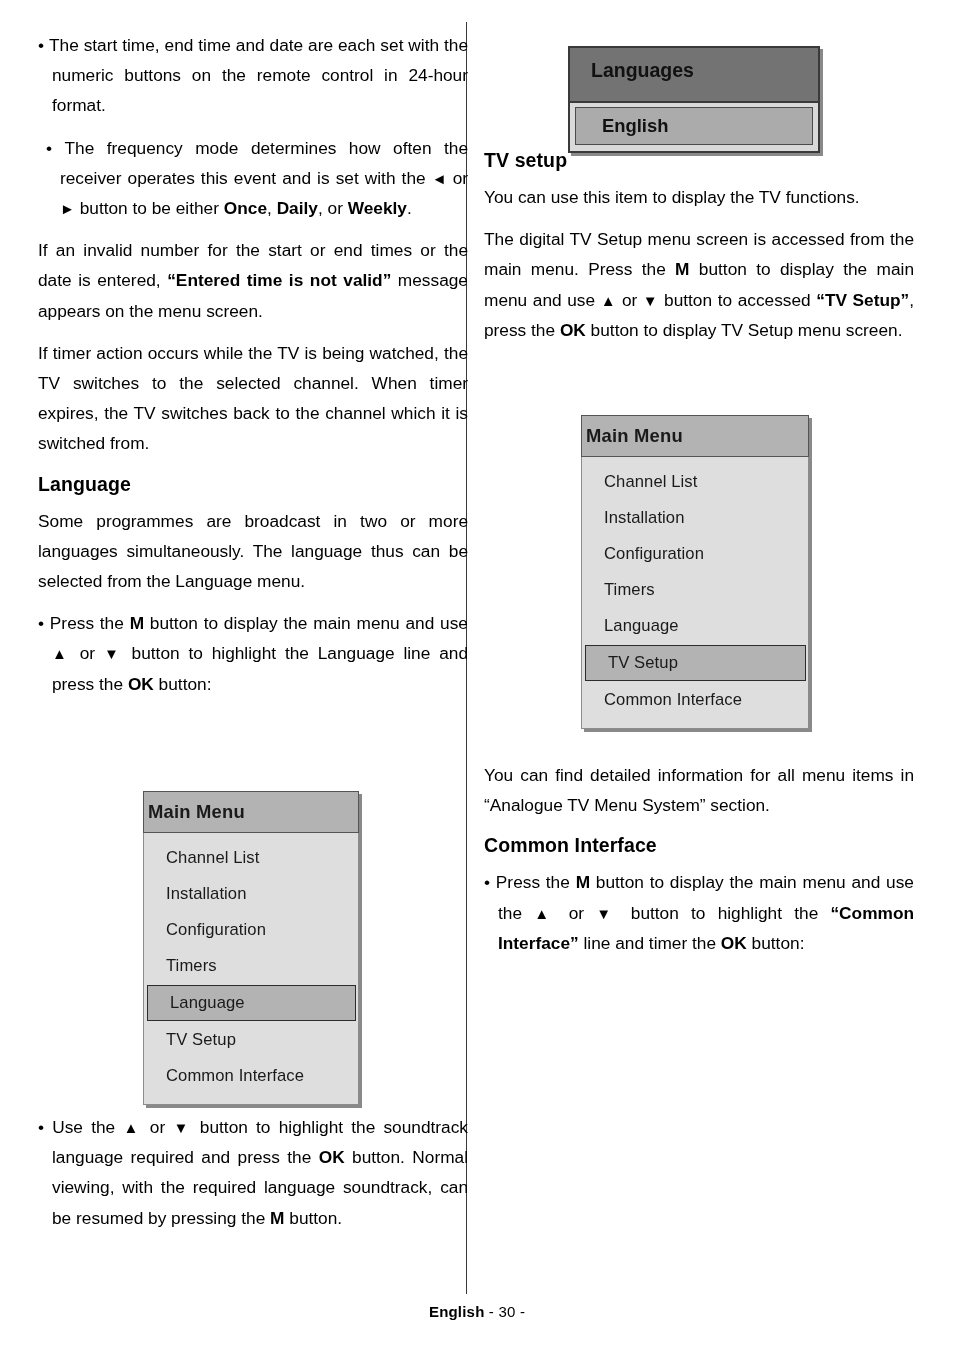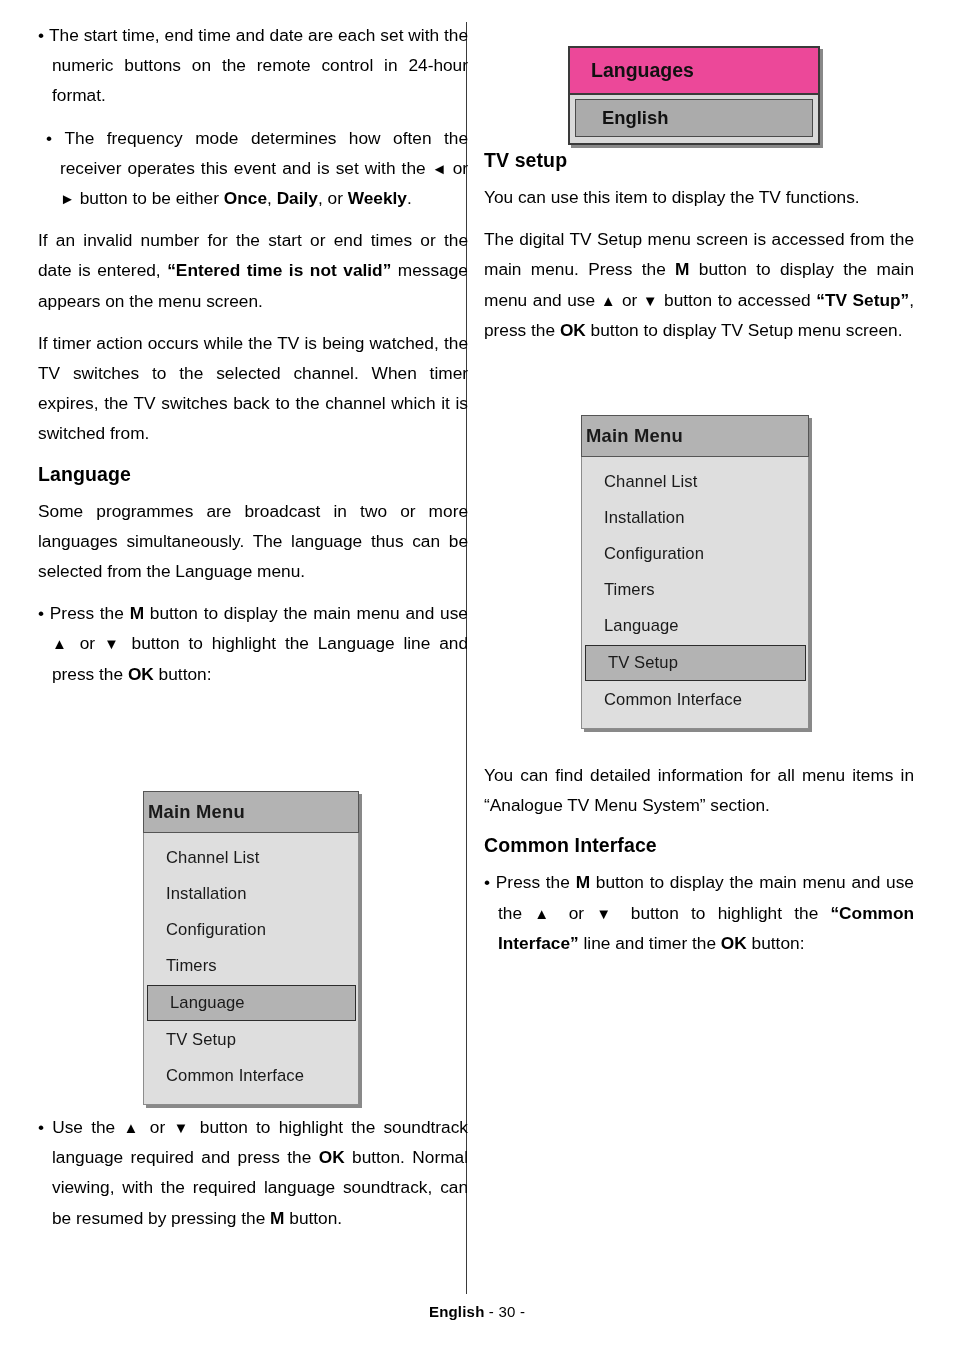--- a/index.html
+++ b/index.html
@@ -18,21 +18,21 @@
 
   .page {
     position: absolute;
     left: 0; top: 0;
     width: 954px; height: 1354px;
   }
 
   
   .col {
     position: absolute;
-    top: 20px;
+    top: 30px;
     width: 430px;
   }
   .col-left  { left: 38px; }
   .col-right { left: 484px; }
 
   .divider {
     position: absolute;
     left: 466px;
     top: 22px;
     width: 1px;
@@ -110,26 +110,26 @@
     padding-top: 7px;
     padding-bottom: 7px;
     margin: 1px 2px 1px 3px;
     border-left: 1px solid #2c2c2c;
     border-right: 1px solid #2c2c2c;
   }
 
   
   .osd-lang { }
   .osd-lang .lang-title {
-    background: #ec4899;
+    background: #737373;
     border: 2px solid #3a3a3a;
     font-weight: bold;
     font-size: 19.5px;
     color: #111;
-    padding: 11px 0 11px 21px;
+    padding: 11px 0 19px 21px;
   }
   .osd-lang .lang-body {
     background: #d9d9d9;
     border: 2px solid #3a3a3a;
     border-top: none;
     padding: 4px 5px 6px 5px;
   }
   .osd-lang .lang-row {
     background: #ababab;
     border: 1px solid #4a4a4a;

